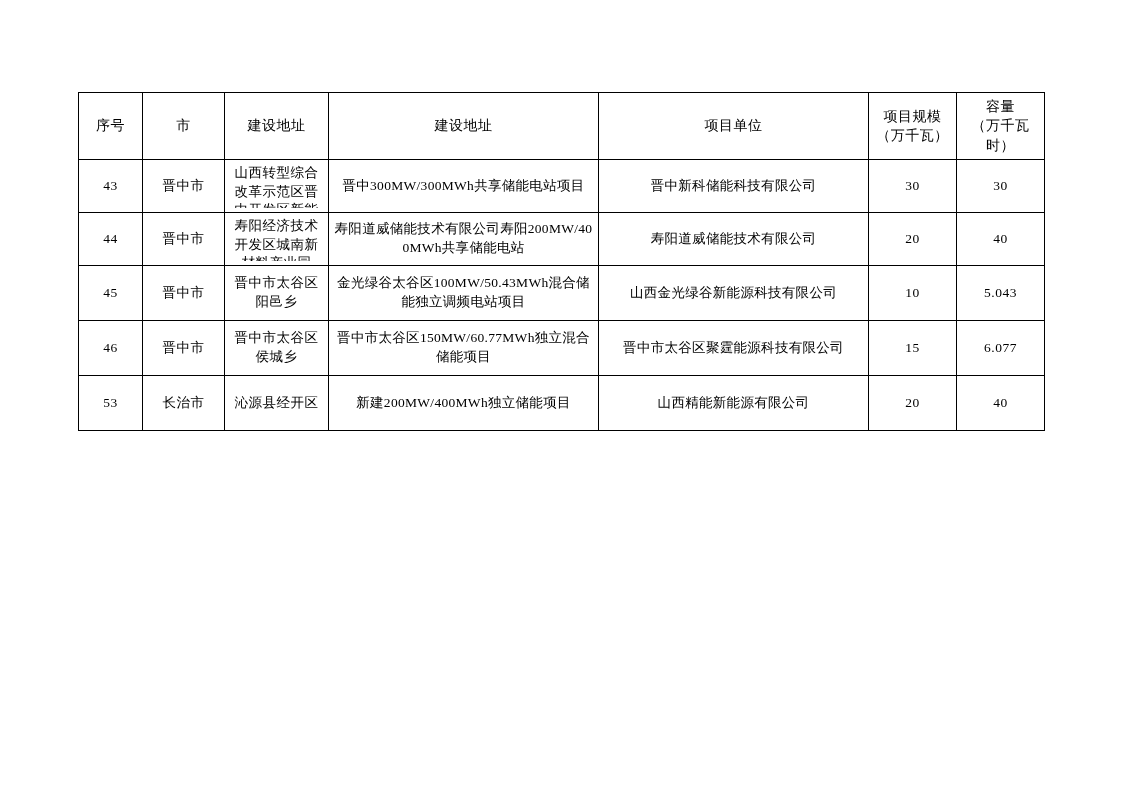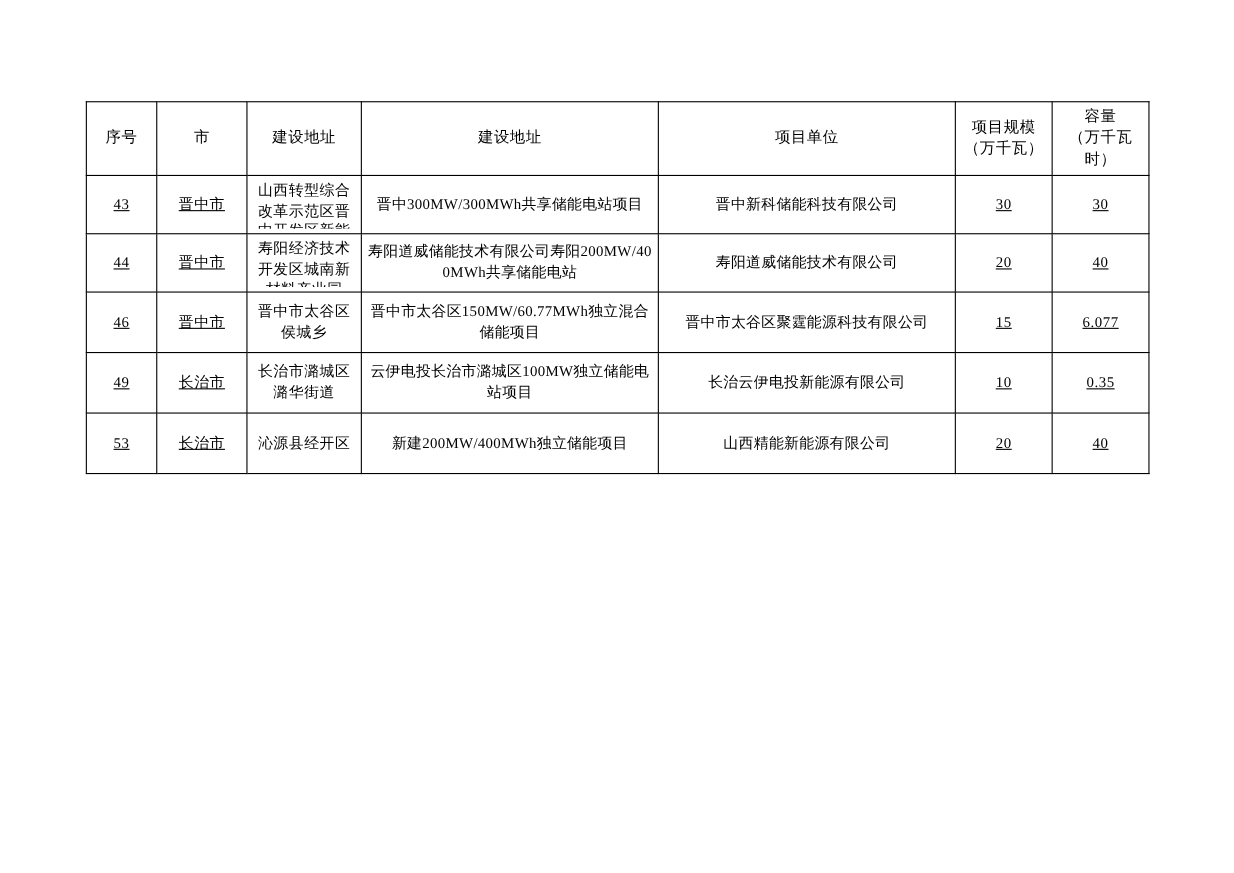--- a/index.html
+++ b/index.html
@@ -55,21 +55,20 @@
   col.c-seq      { width: 64px; }
   col.c-city     { width: 82px; }
   col.c-addr     { width: 104px; }
   col.c-name     { width: 270px; }
   col.c-unit     { width: 270px; }
   col.c-scale    { width: 88px; }
   col.c-capacity { width: 88px; }
 
   td.cell-seq, td.cell-city, td.cell-scale, td.cell-capacity {
     letter-spacing: 0.5px;
-    text-decoration: underline;
   }
   td.cell-addr {
     letter-spacing: 0.5px;
     line-height: 1.36;
   }
   td.cell-name, td.cell-unit {
     letter-spacing: 0.3px;
     line-height: 1.4;
     margin-top: 19px;
   }
@@ -141,36 +140,36 @@
           <td class="cell-city">晋中市</td>
           <td class="cell-addr">
               <span class="clip-addr">寿阳经济技术开发区城南新材料产业园</span>
             </td>
           <td class="cell-name">寿阳道威储能技术有限公司寿阳200MW/400MWh共享储能电站</td>
           <td class="cell-unit">寿阳道威储能技术有限公司</td>
           <td class="cell-scale">20</td>
           <td class="cell-capacity">40</td>
         </tr>
         <tr class="r-std">
+          <td class="cell-seq">45</td>
+          <td class="cell-city">晋中市</td>
+          <td class="cell-addr">晋中市太谷区阳邑乡</td>
+          <td class="cell-name">金光绿谷太谷区100MW/50.43MWh混合储能独立调频电站项目</td>
+          <td class="cell-unit">山西金光绿谷新能源科技有限公司</td>
+          <td class="cell-scale">10</td>
+          <td class="cell-capacity">5.043</td>
+        </tr>
+        <tr class="r-std">
           <td class="cell-seq">46</td>
           <td class="cell-city">晋中市</td>
           <td class="cell-addr">晋中市太谷区侯城乡</td>
           <td class="cell-name">晋中市太谷区150MW/60.77MWh独立混合储能项目</td>
           <td class="cell-unit">晋中市太谷区聚霆能源科技有限公司</td>
           <td class="cell-scale">15</td>
           <td class="cell-capacity">6.077</td>
-        </tr>
-        <tr class="r-std">
-          <td class="cell-seq">49</td>
-          <td class="cell-city">长治市</td>
-          <td class="cell-addr">长治市潞城区潞华街道</td>
-          <td class="cell-name">云伊电投长治市潞城区100MW独立储能电站项目</td>
-          <td class="cell-unit">长治云伊电投新能源有限公司</td>
-          <td class="cell-scale">10</td>
-          <td class="cell-capacity">0.35</td>
         </tr>
         <tr class="r-std">
           <td class="cell-seq">53</td>
           <td class="cell-city">长治市</td>
           <td class="cell-addr">沁源县经开区</td>
           <td class="cell-name">新建200MW/400MWh独立储能项目</td>
           <td class="cell-unit">山西精能新能源有限公司</td>
           <td class="cell-scale">20</td>
           <td class="cell-capacity">40</td>
         </tr>

